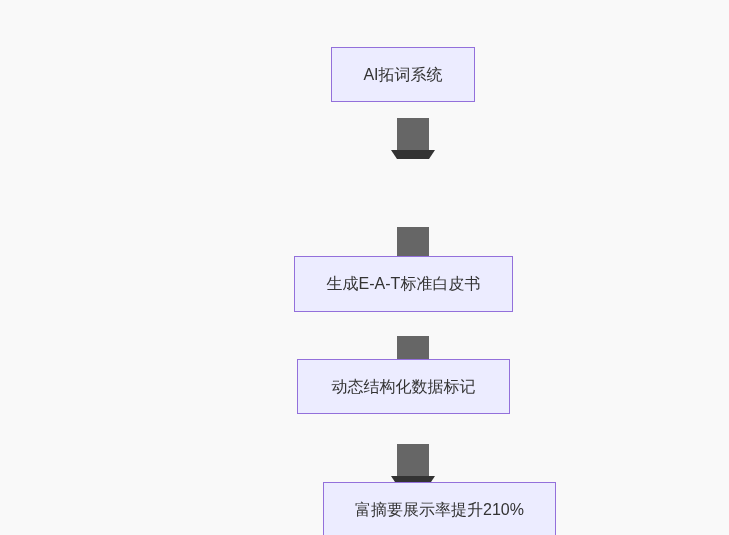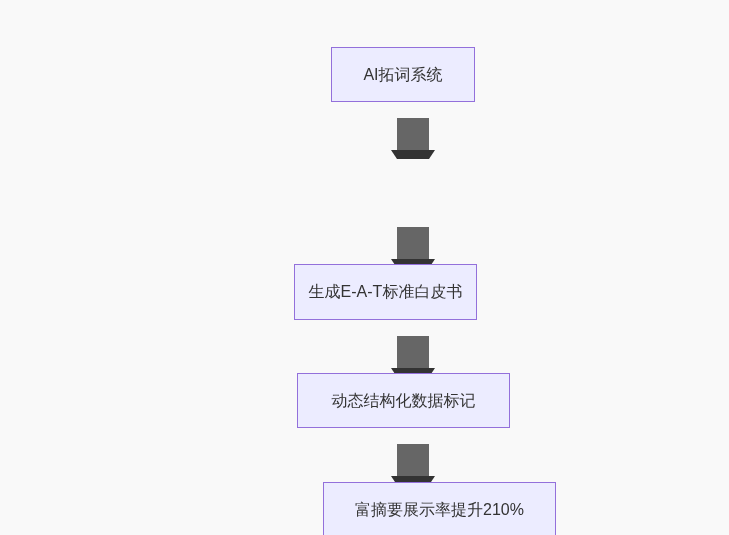--- a/index.html
+++ b/index.html
@@ -29,22 +29,22 @@
     background: var(--node-fill);
     border: 1px solid var(--node-border);
     color: var(--node-text);
     font-size: 16px;
     line-height: 1;
     text-align: center;
     white-space: nowrap;
   }
   .n1 { top: 15px;  left: 299px; width: 144px; height: 55px; }
   .n2 { top: 123px; left: 275px; width: 193px; height: 56px; }
-  .n3 { top: 232px; left: 262px; width: 183px; height: 56px; }
-  .n4 { top: 341px; left: 265px; width: 213px; height: 55px; }
+  .n3 { top: 224px; left: 262px; width: 219px; height: 56px; }
+  .n4 { top: 327px; left: 265px; width: 213px; height: 55px; }
   .n5 { top: 450px; left: 254px; width: 233px; height: 56px; margin-left: 37px; }
   .flow-arrow {
     position: absolute;
     left: 365px;           
     width: 12px;
     display: flex;
     flex-direction: column;
     align-items: center;
   }
   .a1 { top: 70px;  height: 53px; }

